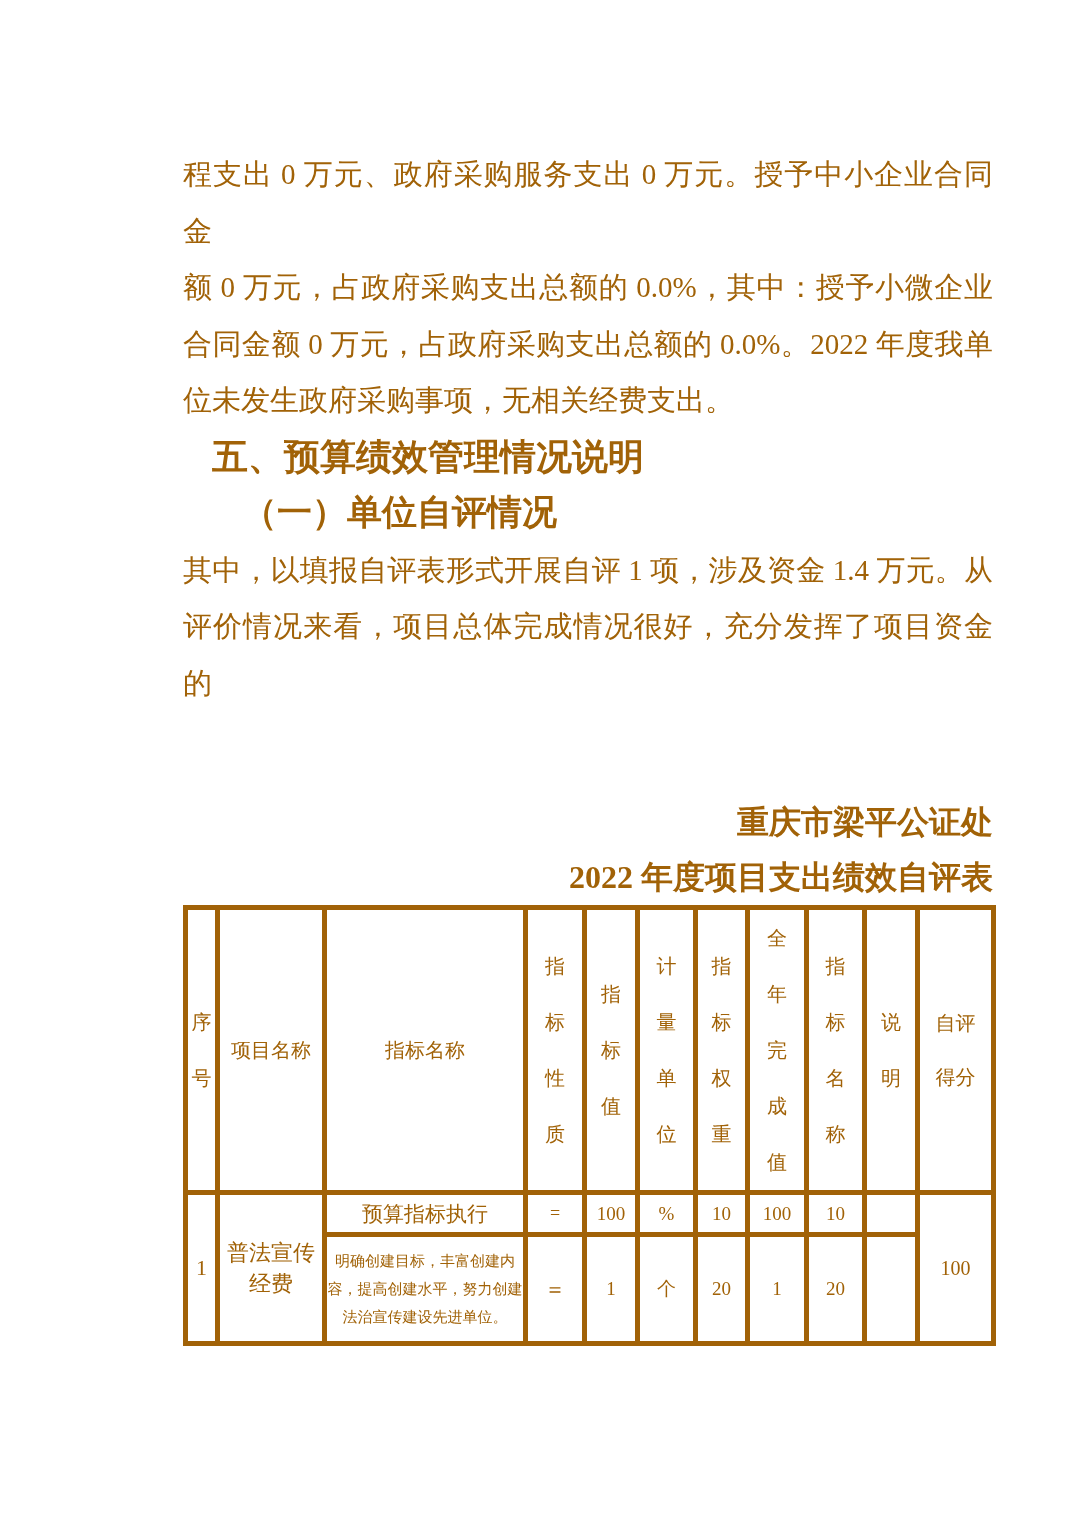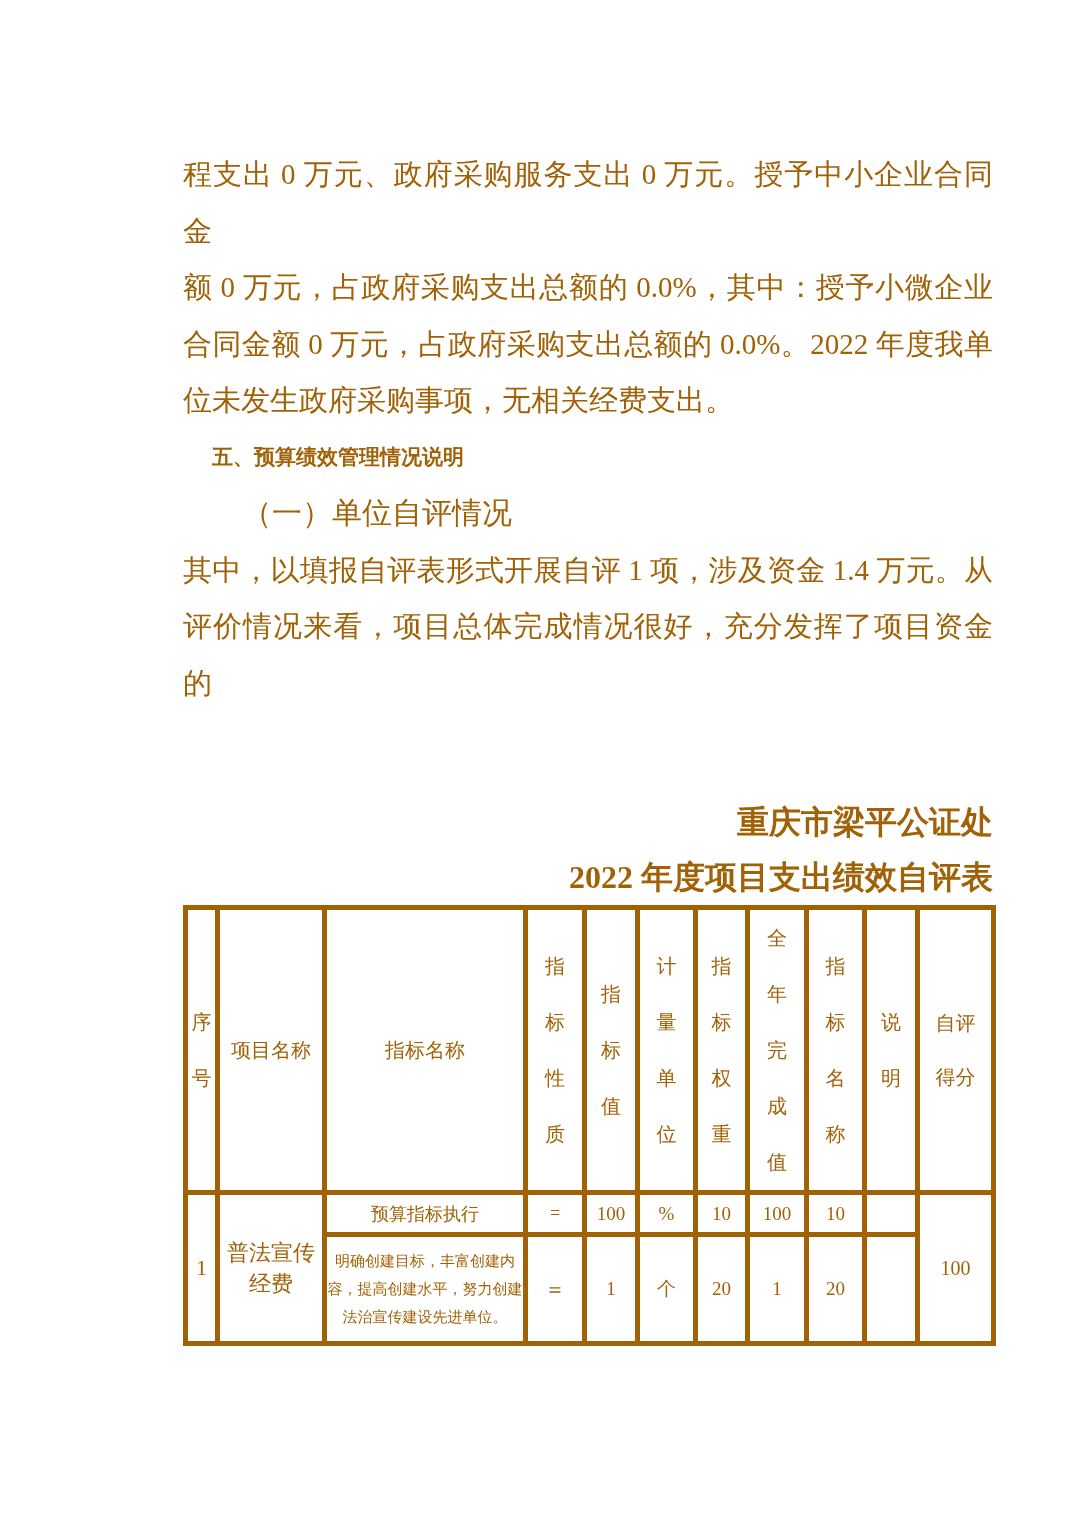--- a/index.html
+++ b/index.html
@@ -23,26 +23,26 @@
     text-align:justify;
     text-align-last:justify;
     white-space:normal;
   }
   .bodyline.last { text-align-last:left; }
   .indent1 { text-indent:29px; }
   .indent2 { text-indent:59px; }
   .h1 {
     font-family:Liberation Serif, serif;
     font-weight:bold;
-    font-size:21px;
+    font-size:36px;
     line-height:56.5px;
   }
   .h2 {
-    font-weight:normal;
-    font-size:30px;
+    font-weight:bold;
+    font-size:35px;
     line-height:56.5px;
   }
   .titles { margin-top:84px; }
   .doc-title {
     text-align:right;
     font-weight:bold;
     font-size:32px;
     line-height:55px;
   }
   table.eval {
@@ -79,21 +79,21 @@
     word-break:break-all;
     text-align:center;
   }
   td.seq-cell { font-size:22px; }
   td.project-cell {
     font-size:22px;
     line-height:31px;
     word-break:break-all;
     padding:2px 3px;
   }
-  td.ind-name1 { font-size:18px;font-family:Liberation Mono, monospace; }
+  td.ind-name1 { font-size:21px;font-family:Liberation Mono, monospace; }
   td.ind-name2 {
     font-size:15px;
     line-height:28px;
     text-align:justify;
     text-align-last:center;
     word-break:break-all;
     padding:4px 6px;
   }
   td.num { font-size:19px; }
   td.eq1 { font-size:18px; }

